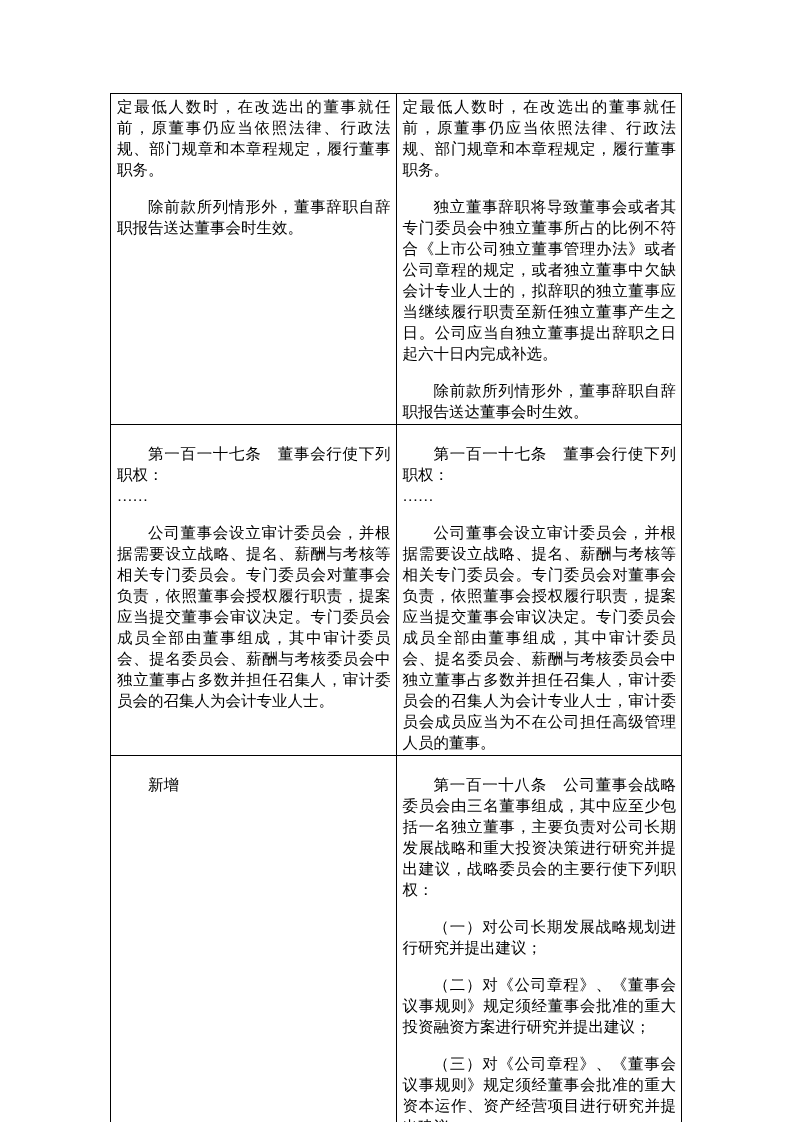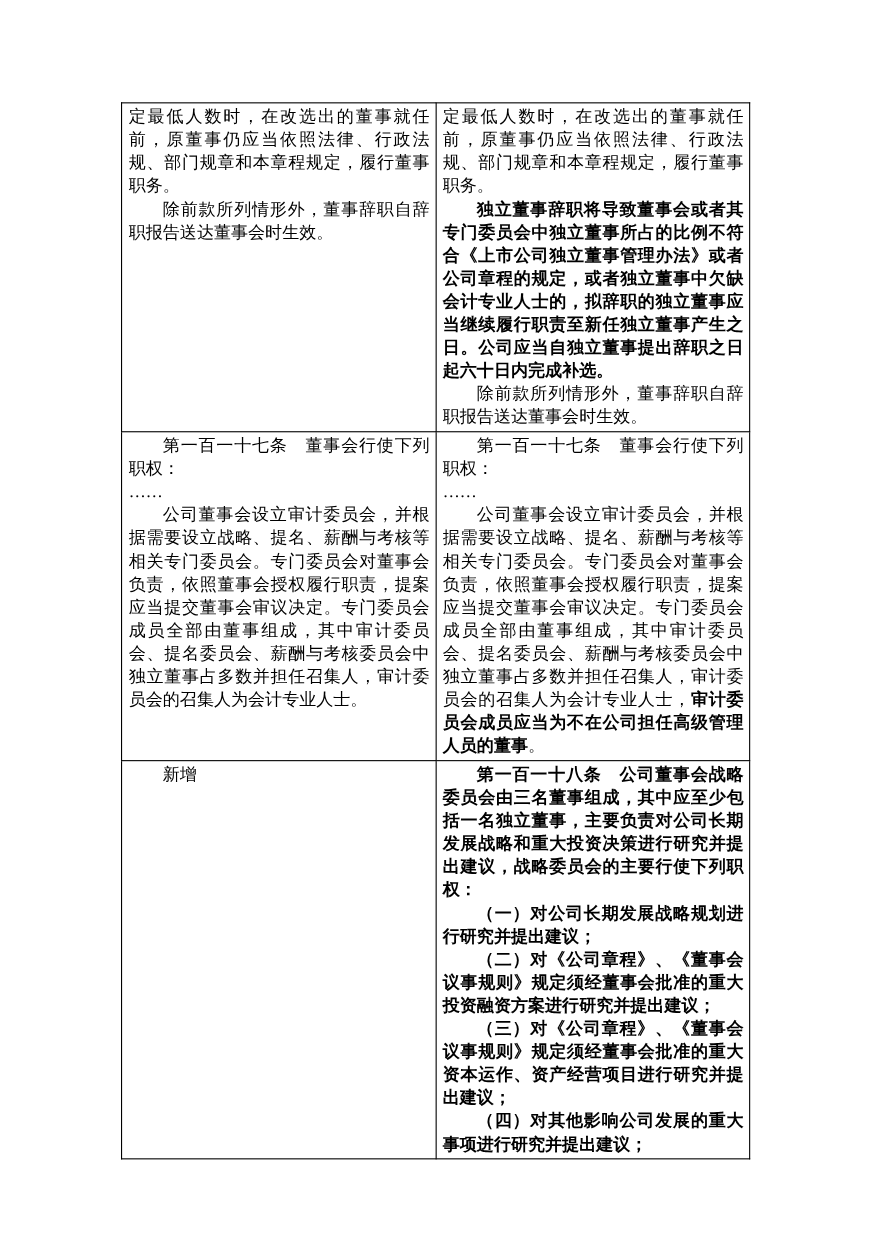--- a/index.html
+++ b/index.html
@@ -33,23 +33,23 @@
     line-height: 21px;
     text-align: justify;
     text-justify: inter-ideograph;
     overflow: hidden;
   }
   tr.row-0 td { height: 248px; }
   tr.row-1 td { height: 86px;  }
   tr.row-2 td { height: 242px; }
   tr.row-3 td { height: 328px; }
   p.para   { margin: 0; padding: 0; }
-  p.indent { text-indent: 2em; }
+  p.indent { text-indent: 2em; margin-top: 16px; }
   span.run  { font-weight: normal; }
-  span.bold { font-weight: 700; }
+  span.bold { font-weight: 400; }
 </style>
 </head>
 <body>
 
 <div class="sheet">
   <table class="cmp">
     <tbody>
         <tr class="row-0">
           <td>
             <p class="para"><span class="run">定最低人数时，在改选出的董事就任前，原董事仍应当依照法律、行政法规、部门规章和本章程规定，履行董事职务。</span></p>

